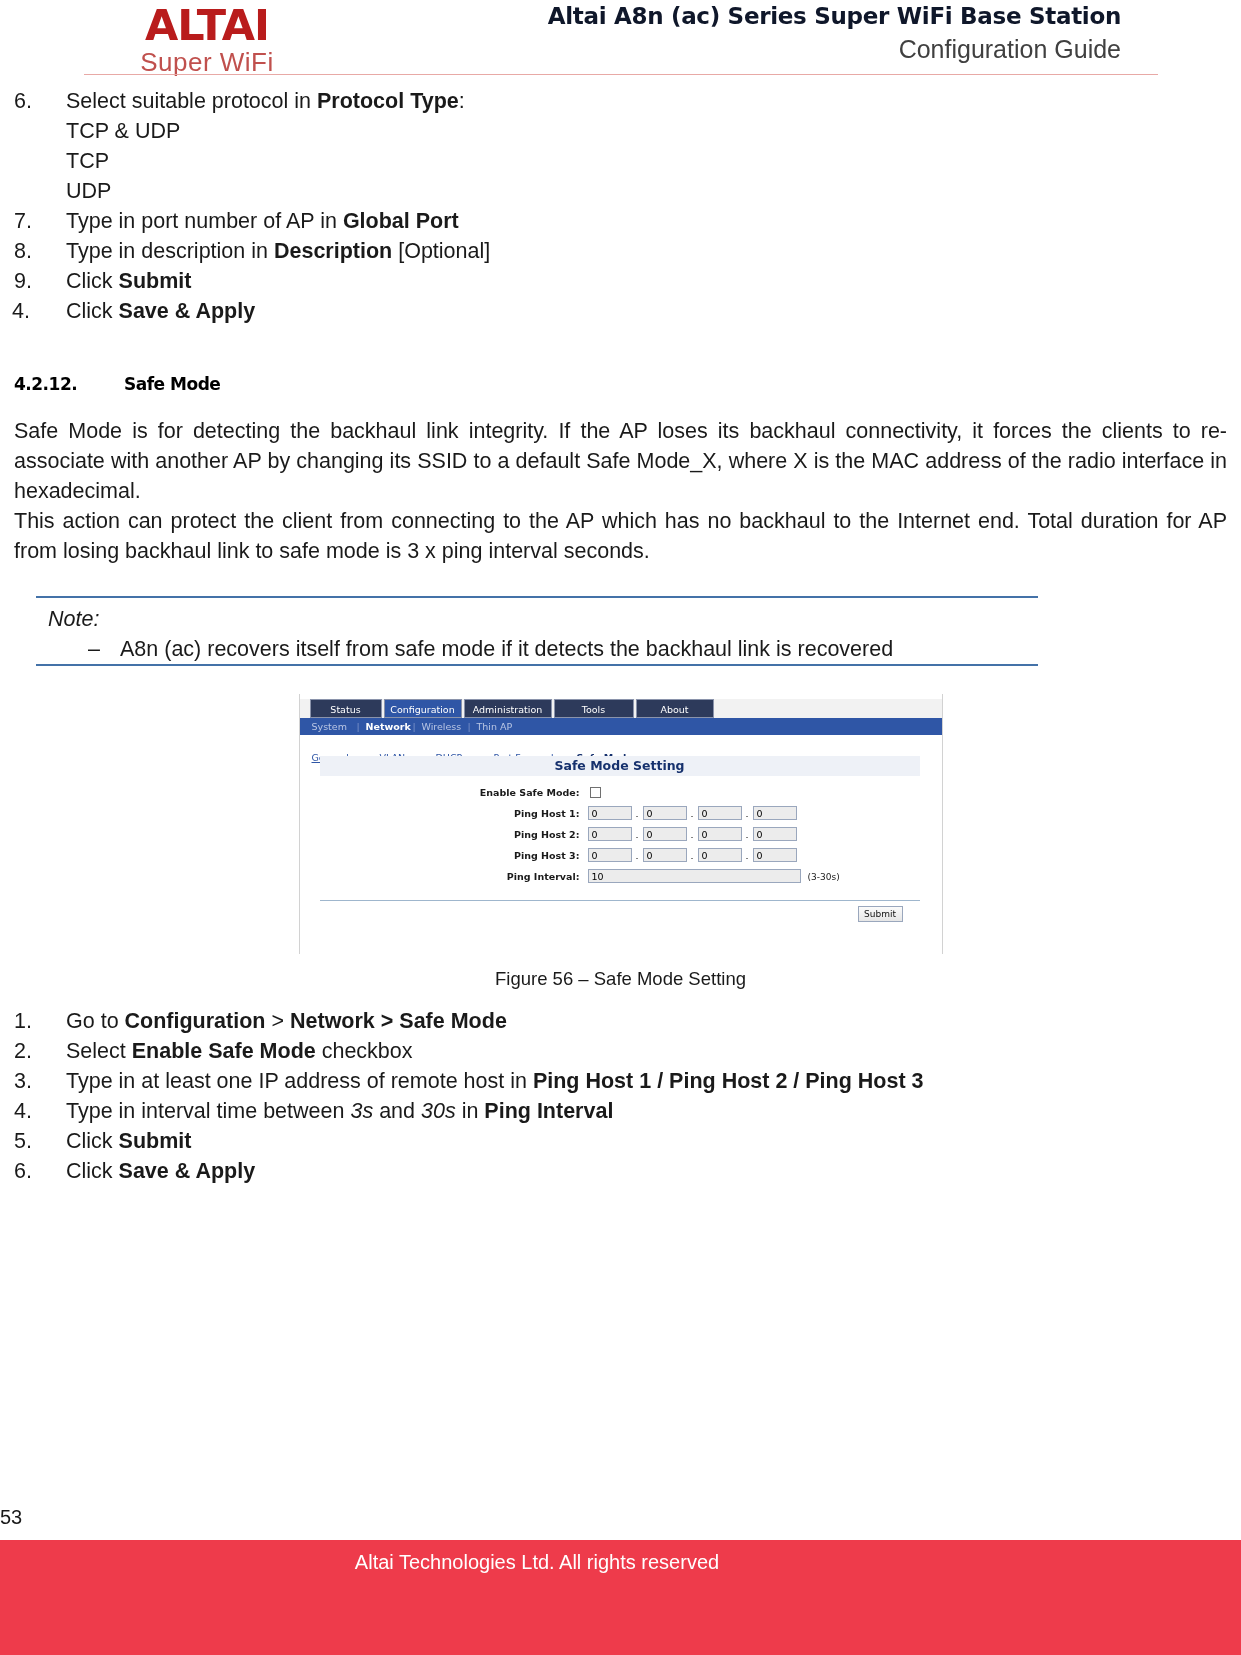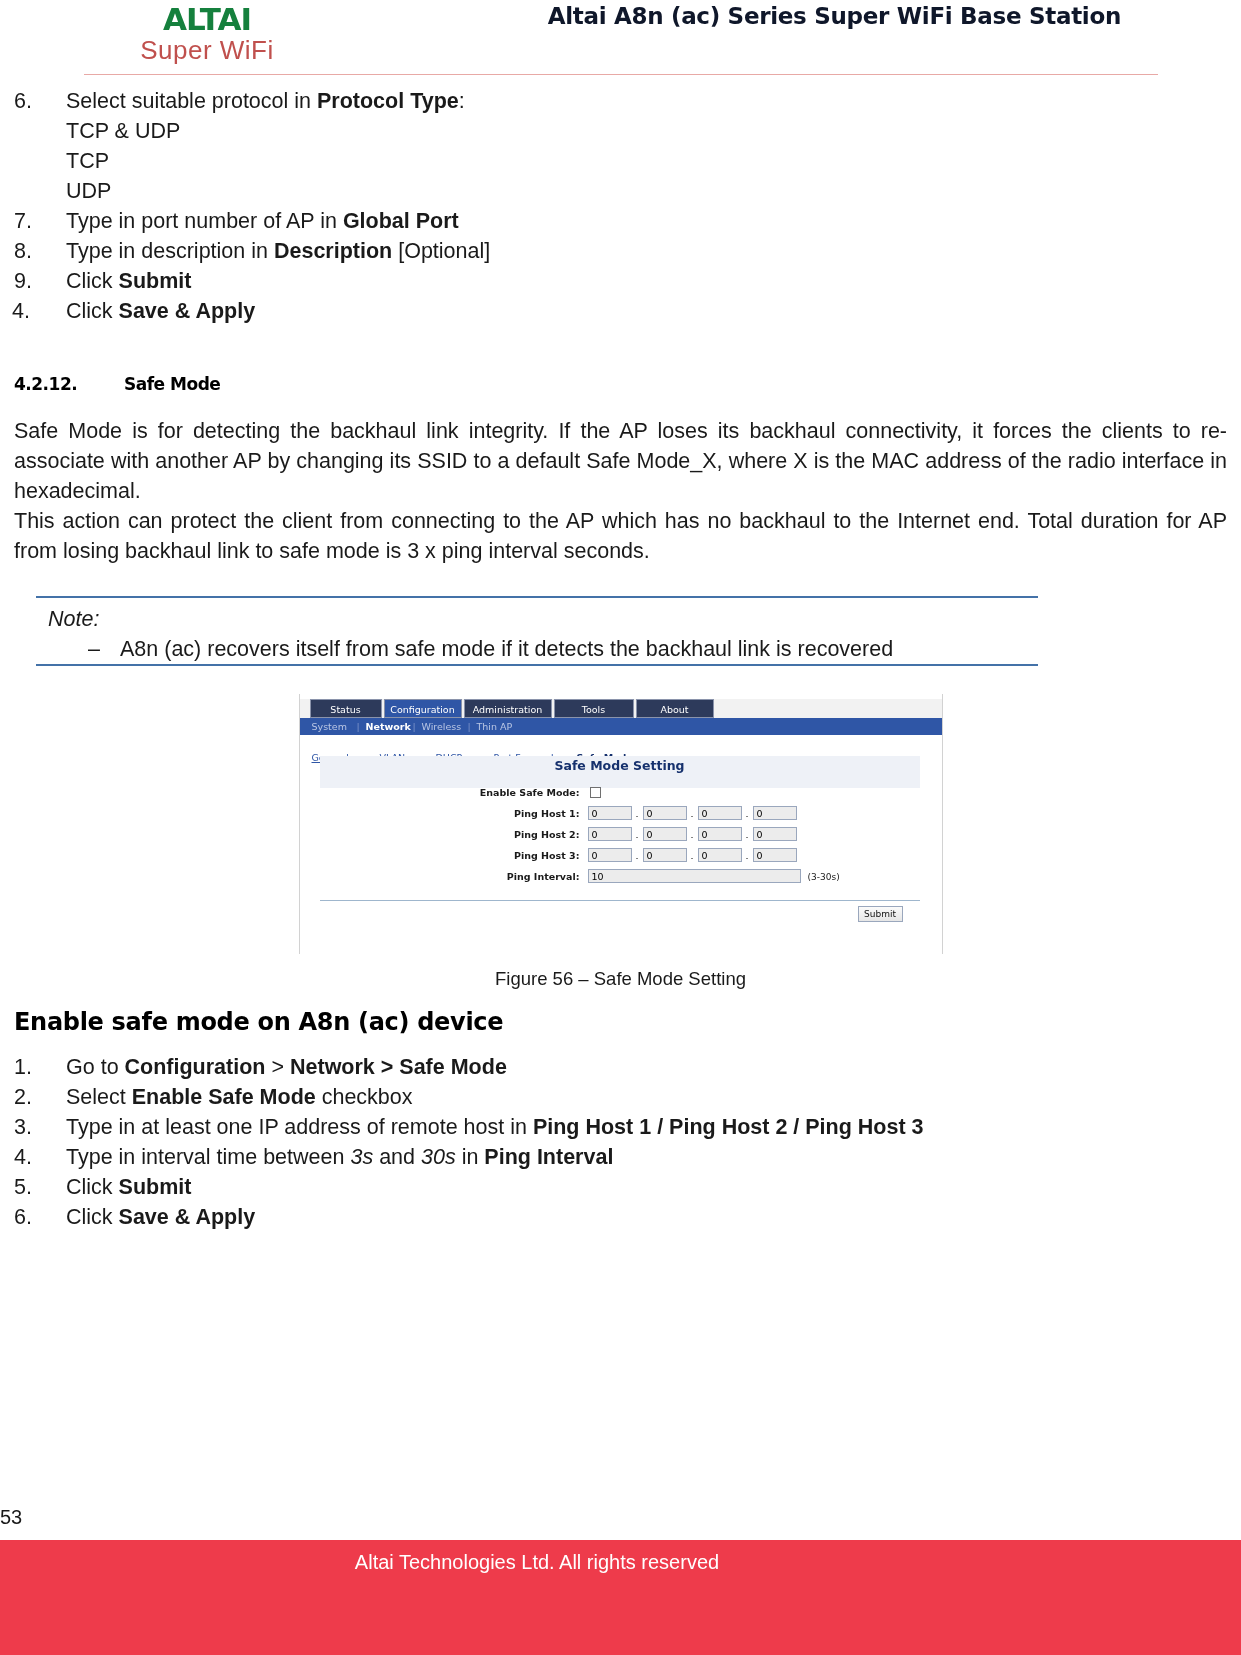--- a/index.html
+++ b/index.html
@@ -26,23 +26,23 @@
   .logo-block {
     position: absolute;
     left: 92px;
     top: 4px;
     width: 230px;
     text-align: center;
   }
   .logo-altai {
     font-family: "DejaVu Sans", sans-serif;
     font-weight: bold;
-    font-size: 31px;
+    font-size: 43px;
     letter-spacing: -1px;
-    color: #15803d;
+    color: #b91c1c;
     line-height: 1;
     position: relative;
   }
   .logo-superwifi {
     font-family: "Liberation Sans", sans-serif;
     font-size: 26px;
     color: #c0504d;
     line-height: 1;
     margin-top: 2px;
     letter-spacing: 0.5px;
@@ -232,21 +232,21 @@
   }
   .crumbs span { position: absolute; top: 10px; }
   .crumbs .lnk { text-decoration: underline; color: #2f56a6; }
   .crumbs .cur { font-weight: bold; text-decoration: underline; color: #16316d; }
   .crumbs .dash { color: #555555; text-decoration: none; }
 
   .panel-title {
     position: absolute;
     left: 20px; top: 62px;
     width: 600px;
-    height: 32px;
+    height: 20px;
     line-height: 20px;
     background: #eef1f7;
     color: #16316d;
     font-size: 12.5px;
     font-weight: bold;
     text-align: center;
   }
   .form-label {
     position: absolute;
     text-align: right;
@@ -366,20 +366,21 @@
 </head>
 <body>
 
 <div class="page-header">
   <div class="logo-block">
     <div class="logo-altai">ALTAI</div>
     <div class="logo-superwifi">Super WiFi</div>
   </div>
   <div class="header-titles">
     <div class="header-title-1">Altai A8n (ac) Series Super WiFi Base Station</div>
+    <div class="header-title-2">Configuration Guide</div>
   </div>
   <div class="header-rule"></div>
 </div>
 
 <div class="content">
 
   <ol class="olist">
     <li class="oitem">
       <span class="num">6.</span>
       <span>Select suitable protocol in </span><b>Protocol Type</b><span>:</span>
@@ -494,21 +495,20 @@
       <div class="wide-box" style="left:288px; top:175px; width:213px;">10</div>
       <div class="hint" style="left:508px; top:176px;">(3-30s)</div>
 
       <div class="hr-light" style="top:206px;"></div>
       <div class="submit-btn" style="left:558px; top:212px;">Submit</div>
 
     </div>
     <div class="fig-caption">Figure 56 – Safe Mode Setting</div>
   </div>
 
-  <div class="subhead">Enable safe mode on A8n (ac) device</div>
 
   <ol class="olist list2">
     <li class="oitem">
       <span class="num">1.</span>
       <span>Go to </span><b>Configuration</b><span> &gt; </span><b>Network &gt; Safe Mode</b>
     </li>
     <li class="oitem">
       <span class="num">2.</span>
       <span>Select </span><b>Enable Safe Mode</b><span> checkbox</span>
     </li>

